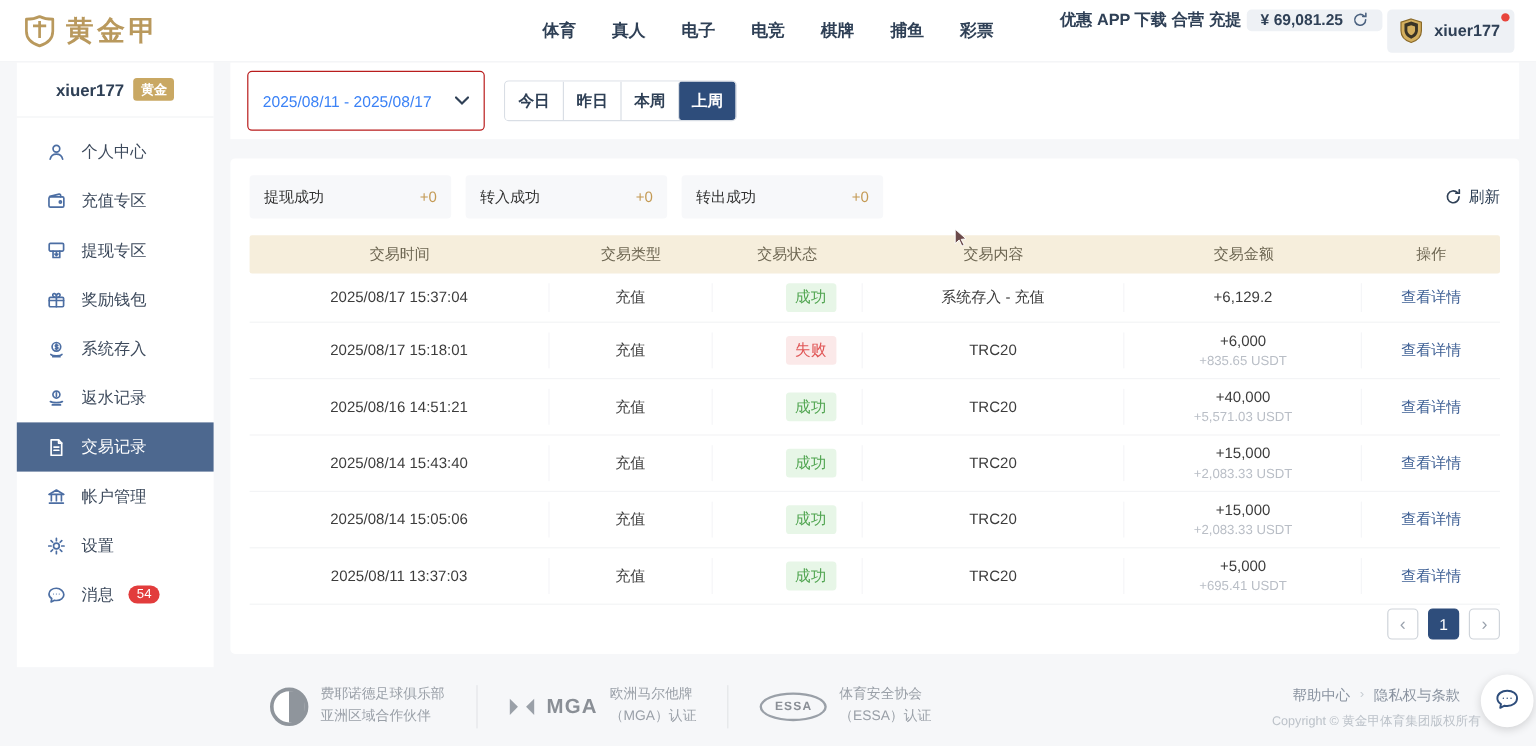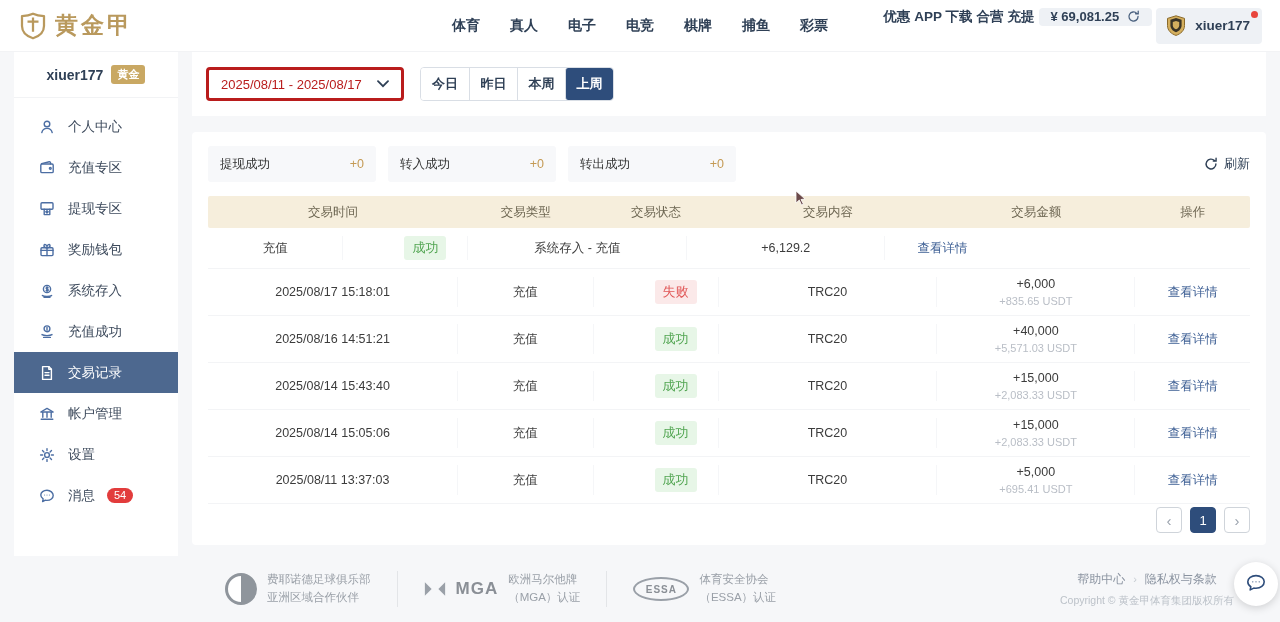--- a/index.html
+++ b/index.html
@@ -26,21 +26,21 @@
   .side-menu { padding-top:8px; }
   .side-item { height:41px; display:flex; align-items:center; gap:12px; padding-left:24px; font-size:13.5px; color:#3d4a5c; cursor:pointer; }
   .side-item .icon { color:#4c6ea3; display:flex; }
   .side-item.active { background:#4d688f; color:#fff; }
   .side-item.active .icon { color:#fff; }
   .msg-badge { background:#e23c3c; color:#fff; font-size:11px; border-radius:9px; padding:2px 7px; line-height:1; }
 
   
   .content { position:absolute; left:192px; top:52px; width:1074px; }
   .filter-panel { background:#fff; height:64px; display:flex; align-items:center; padding:0 14px; gap:16px; }
-  .date-picker { width:198px; height:34px; border:3px solid #b91c1c; border-radius:4px; display:flex; align-items:center; justify-content:space-between; padding:0 12px; font-size:13px; color:#b91c1c; cursor:pointer; background:#fff; }
+  .date-picker { width:198px; height:50px; border:1px solid #b91c1c; border-radius:4px; display:flex; align-items:center; justify-content:space-between; padding:0 12px; font-size:13px; color:#3b82f6; cursor:pointer; background:#fff; }
   .tab-group { display:flex; border:1px solid #d9dee5; border-radius:4px; overflow:hidden; height:34px; }
   .tab { width:48px; line-height:32px; text-align:center; font-size:13px; font-weight:bold; color:#2f4056; border-left:1px solid #d9dee5; cursor:pointer; background:#fff; }
   .tab:first-child { border-left:none; }
   .tab.active { background:#2e4d7b; color:#fff; border-radius:3px; }
 
   .main-panel { margin-top:16px; background:#fff; border-radius:4px; padding:14px 16px 10px; height:413px; position:relative; }
   .summary-row { display:flex; align-items:center; gap:12px; }
   .sum-card { width:168px; height:36px; background:#f7f8fa; border-radius:3px; display:flex; align-items:center; justify-content:space-between; padding:0 12px; font-size:12.5px; color:#333; }
   .sum-card .val { color:#c49a54; }
   .refresh-btn { margin-left:auto; display:flex; align-items:center; gap:6px; color:#2f4056; font-size:13px; cursor:pointer; }
@@ -191,21 +191,21 @@
       <span>系统存入</span>
     </div>
     <div class="side-item">
       <span class="icon">
           <svg width="18" height="18" viewBox="0 0 18 18" fill="none" stroke="currentColor" stroke-width="1.4" stroke-linecap="round" stroke-linejoin="round">
             <circle cx="9" cy="5.8" r="2.9"></circle>
             <path d="M9 4.4v2.8"></path>
             <path d="M4 11.6c1.6 1.3 8.4 1.3 10 0M5.6 14.4h6.8"></path>
           </svg>
         </span>
-      <span>充值成功</span>
+      <span>返水记录</span>
     </div>
     <div class="side-item active">
       <span class="icon">
           <svg width="18" height="18" viewBox="0 0 18 18" fill="none" stroke="currentColor" stroke-width="1.4" stroke-linecap="round" stroke-linejoin="round">
             <path d="M4.6 2.6h6.2l2.6 2.6v10.2H4.6z"></path>
             <path d="M10.8 2.6v2.6h2.6"></path>
             <path d="M7 8.6h4M7 11.2h4"></path>
           </svg>
         </span>
       <span>交易记录</span>
@@ -291,20 +291,21 @@
       <div class="t-head">
         <div class="t-cell c1">交易时间</div>
         <div class="t-cell c2">交易类型</div>
         <div class="t-cell c3">交易状态</div>
         <div class="t-cell c4">交易内容</div>
         <div class="t-cell c5">交易金额</div>
         <div class="t-cell c6">操作</div>
       </div>
       <div>
   <div class="t-row">
+    <div class="t-cell c1">2025/08/17 15:37:04</div>
     <div class="t-cell c2">充值</div>
     <div class="t-cell c3">
       <span class="badge success">成功</span>
     </div>
     <div class="t-cell c4">系统存入 - 充值</div>
     <div class="t-cell c5">
       <div>+6,129.2</div>
 
     </div>
     <div class="t-cell c6">

